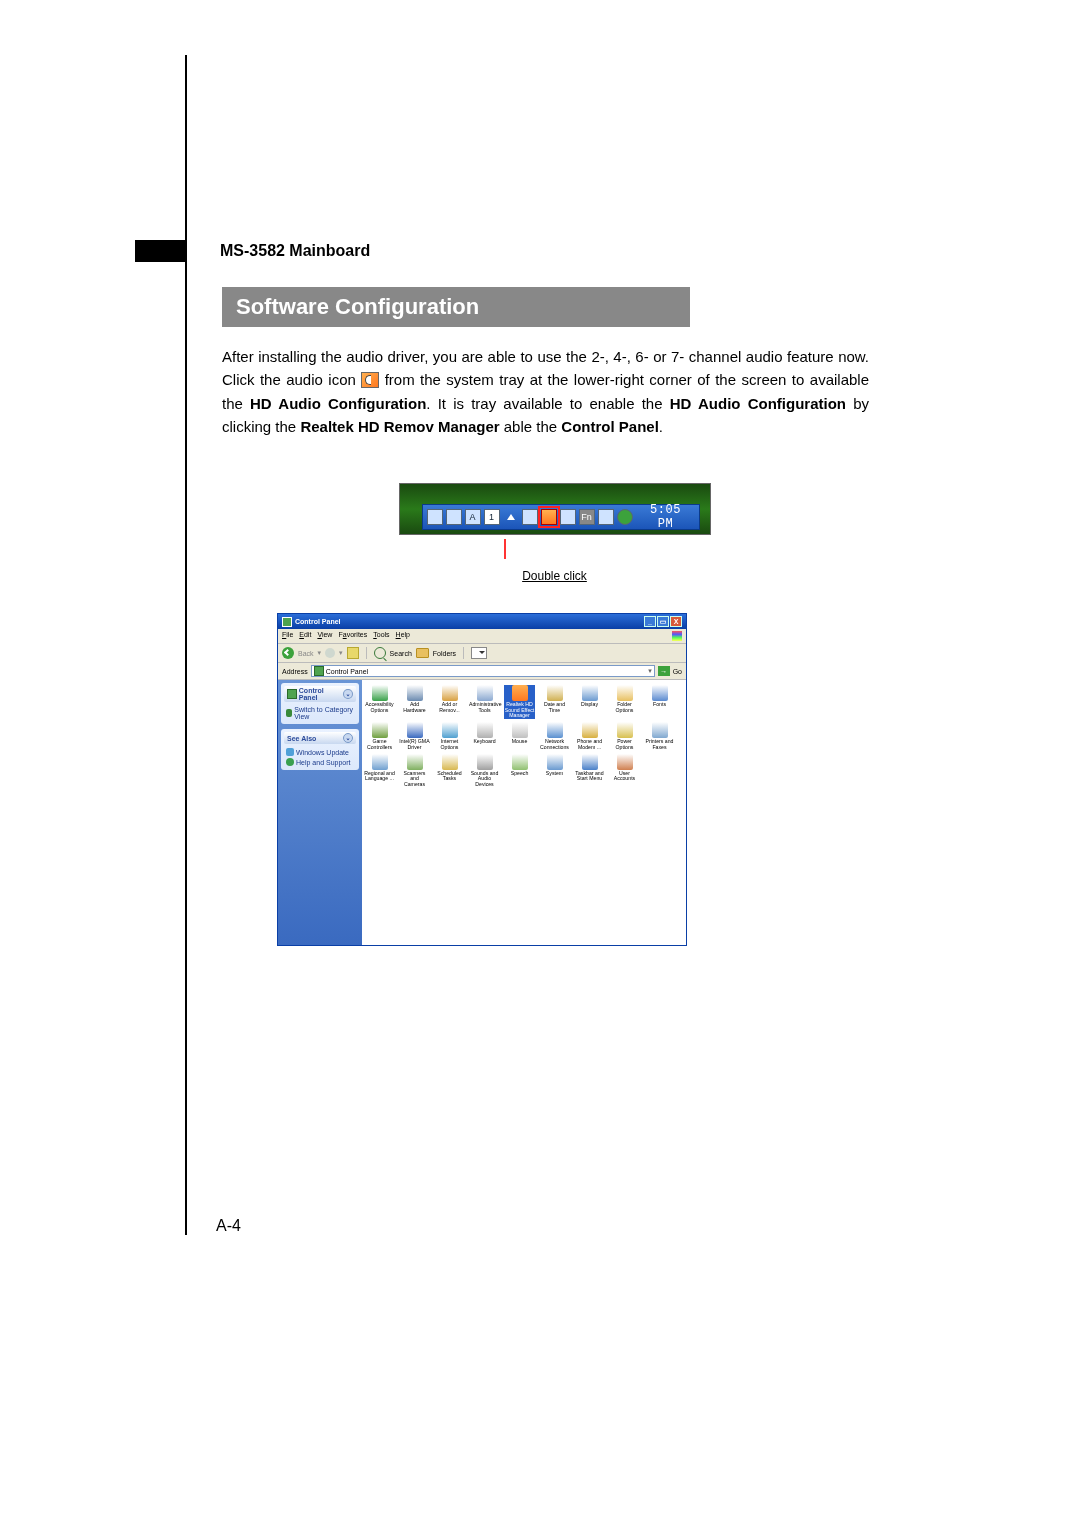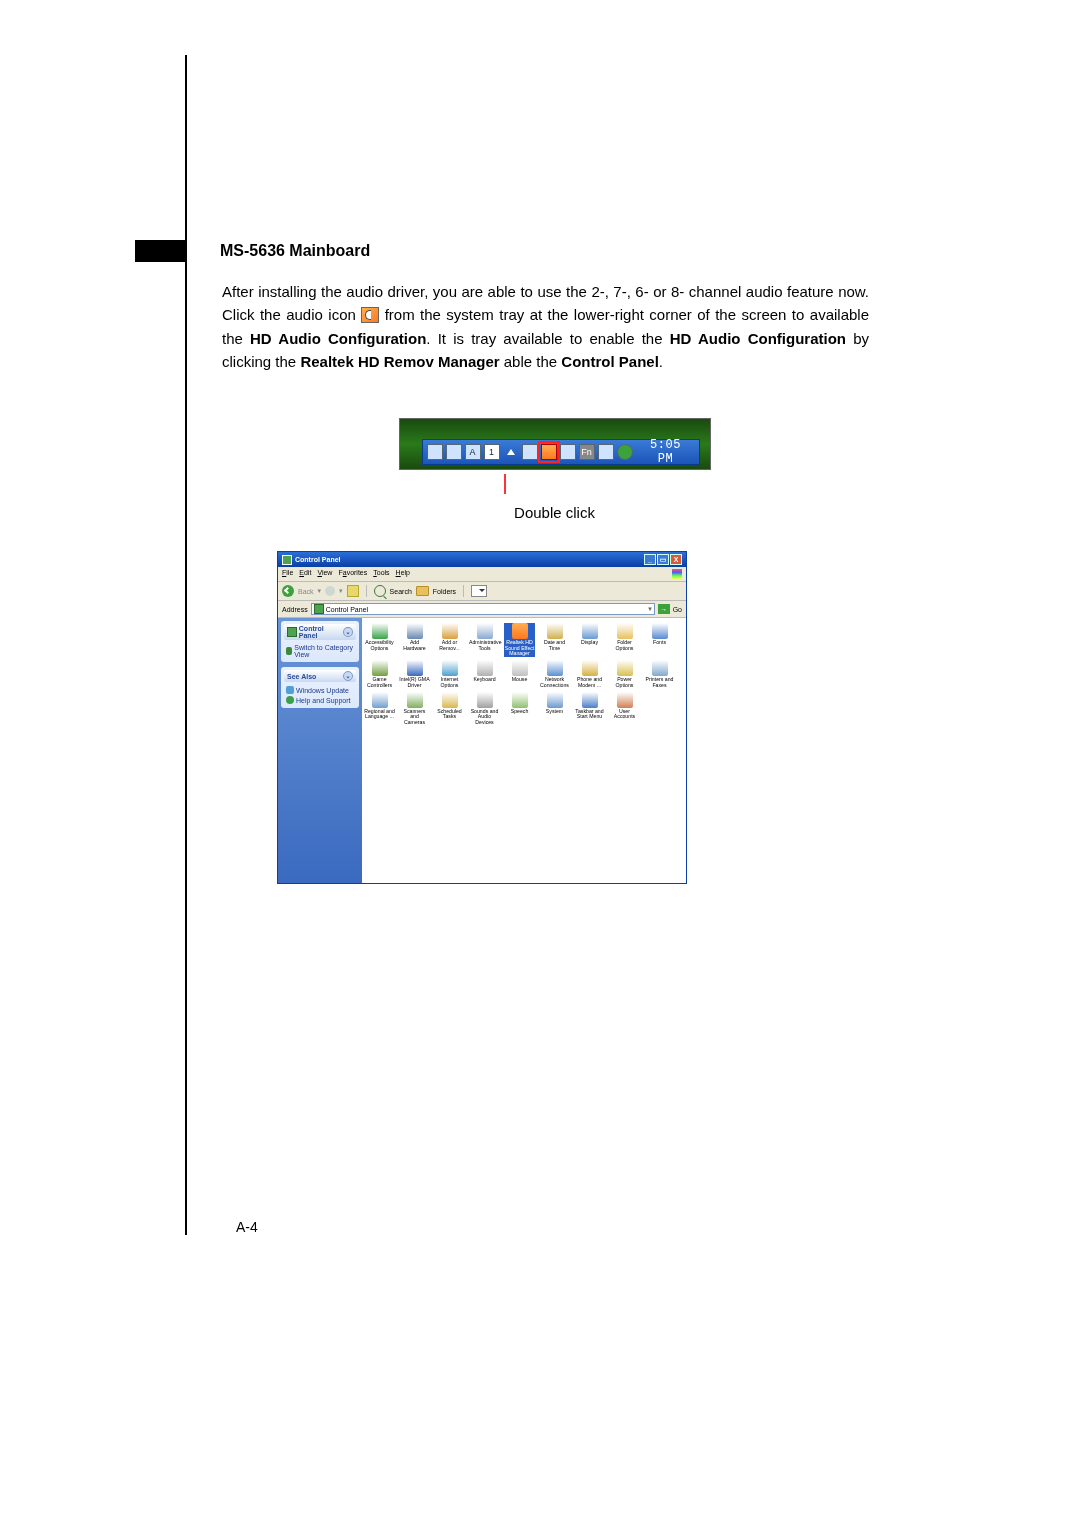--- a/index.html
+++ b/index.html
@@ -112,21 +112,21 @@
   }
   .tray-arrow{
     width:0;height:0;margin:0 4px;border-style:solid;
     border-width:0 4px 6px 4px;border-color:transparent transparent #fff transparent;
   }
   .callout-line{
     width:2px;height:20px;background:#f33;margin:0 auto;display:inline-block;
     position:relative;left:-50px;
   }
   .double-click-label{
-    font-size:15px;margin-top:6px;
+    font-size:12px;margin-top:6px;text-decoration:underline;
   }
   
   .cp-window{
     margin-left:90px;
     margin-top:30px;
     width:408px;
     border:1px solid #0a3fa6;
     font-size:7px;
     text-align:left;
     background:#fff;
@@ -209,37 +209,38 @@
     width:31px;text-align:center;font-size:5.2px;line-height:1.1;
     color:#000;margin-bottom:3px;
   }
   .cp-item.selected{background:#2860c8;color:#fff;}
   .cp-item .cp-ico{
     width:16px;height:16px;margin:0 auto 1px;border-radius:2px;
     display:flex;align-items:center;justify-content:center;
   }
   .page-num{
     position:absolute;
-    left:49px;
+    left:29px;
     bottom:0px;
-    font-size:14px;
+    font-size:16px;
   }
 </style>
 </head>
 <body>
 
 <div class="page-frame">
   <div class="header-row">
     <div class="header-black"></div>
-    <div class="header-text">MS-5636 Mainboard</div>
+    <div class="header-text">MS-3582 Mainboard</div>
   </div>
 
+  <div class="title-bar">Software Configuration</div>
 
   <div class="body-text">
-    <span>After installing the audio driver, you are able to use the 2-, 7-, 6- or 8- channel audio feature now. Click the audio icon </span>
+    <span>After installing the audio driver, you are able to use the 2-, 4-, 6- or 7- channel audio feature now. Click the audio icon </span>
     <span class="inline-icon"></span>
     <span> from the system tray at the lower-right corner of the screen to available the </span><span class="bold">HD Audio Configuration</span><span>. It is tray available to enable the </span><span class="bold">HD Audio Configuration</span><span> by clicking the </span><span class="bold">Realtek HD Remov Manager</span><span> able the </span><span class="bold">Control Panel</span><span>.</span>
   </div>
 
   <div class="figure">
     <div class="systray">
       <div class="tray-bar">
         <div class="tray-icons">
           <span class="ticon"></span>
           <span class="ticon"></span>

